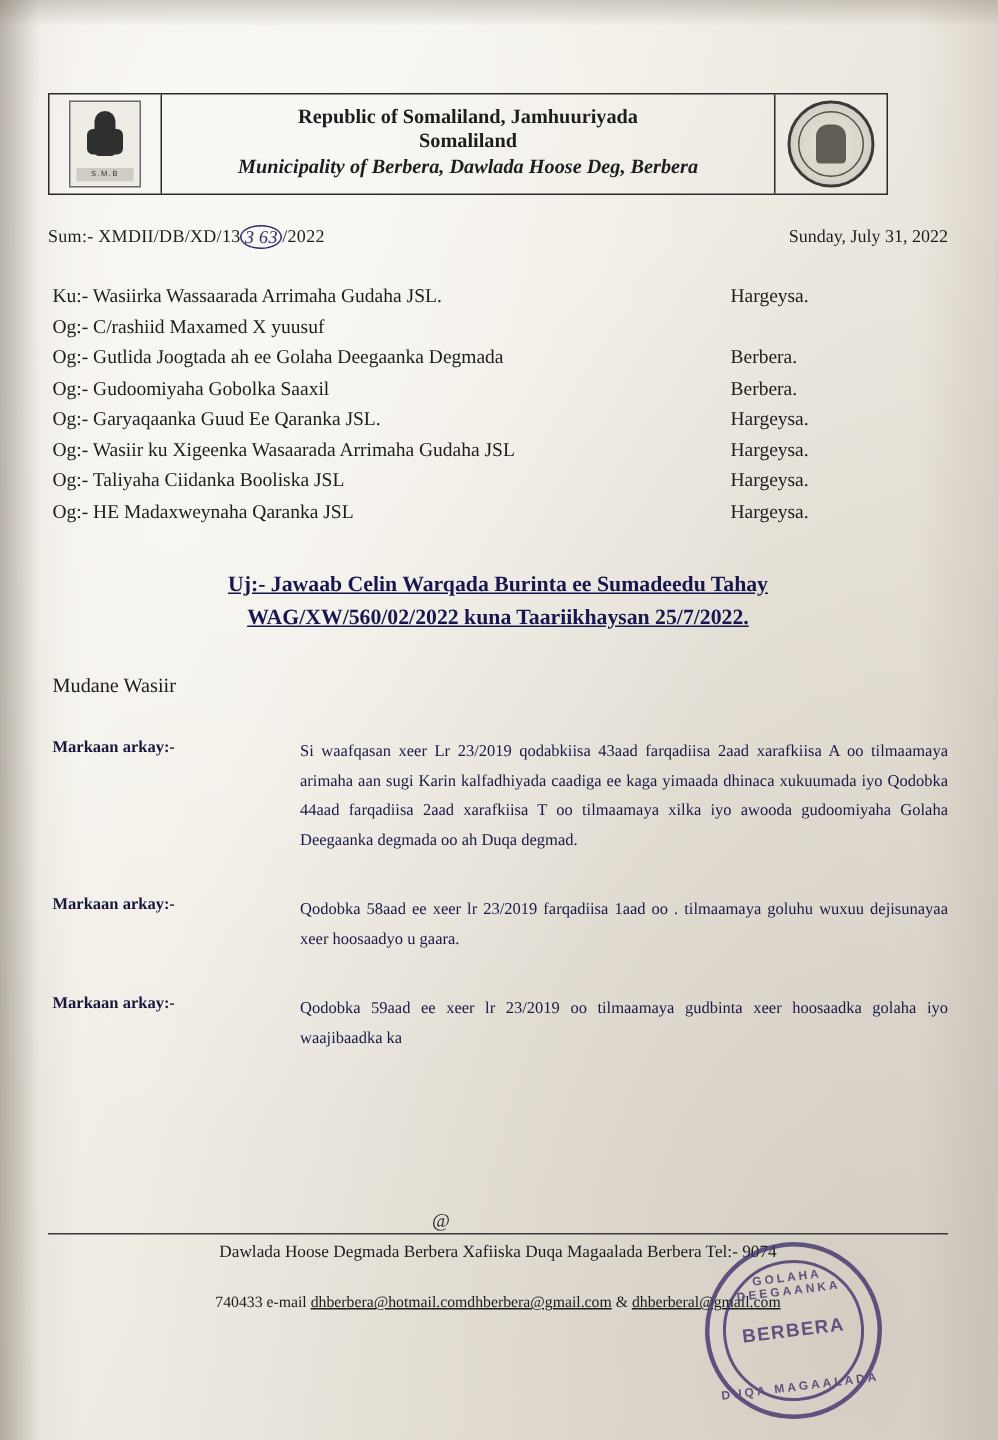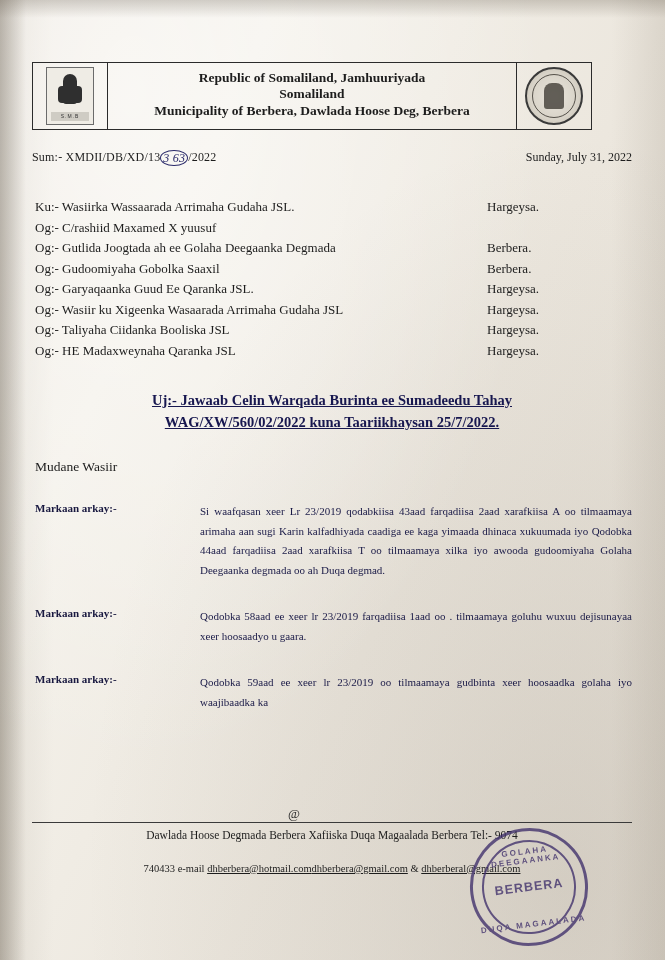--- a/index.html
+++ b/index.html
@@ -71,20 +71,21 @@
     font-weight: bold;
     font-size: 13.5px;
     line-height: 16px;
     color: #1d1d1d;
   }
   .hdr-mid .l3 {
     font-weight: bold;
     font-size: 13.5px;
     line-height: 18px;
     color: #1d1d1d;
+    font-style: italic;
   }
   .hdr-office {
     border: 1.3px solid #2b2b2b;
     border-top: none;
     width: 600px;
     box-sizing: border-box;
     text-align: center;
     font-weight: bold;
     font-size: 12.5px;
     padding: 5px 0 5px 0;
@@ -171,21 +172,21 @@
     top: 1px;
   }
   .hand-circ {
     border: 1.4px solid #2a2a6a;
     border-radius: 50%;
     padding: 0 2px;
   }
 
   
   .dist {
-    margin-top: 32px;
+    margin-top: 22px;
     font-size: 13px;
     color: #1d1d1d;
   }
   .dist-row {
     display: flex;
     line-height: 20.5px;
   }
   .dist-row .who {
     width: 452px;
     padding-left: 3px;

